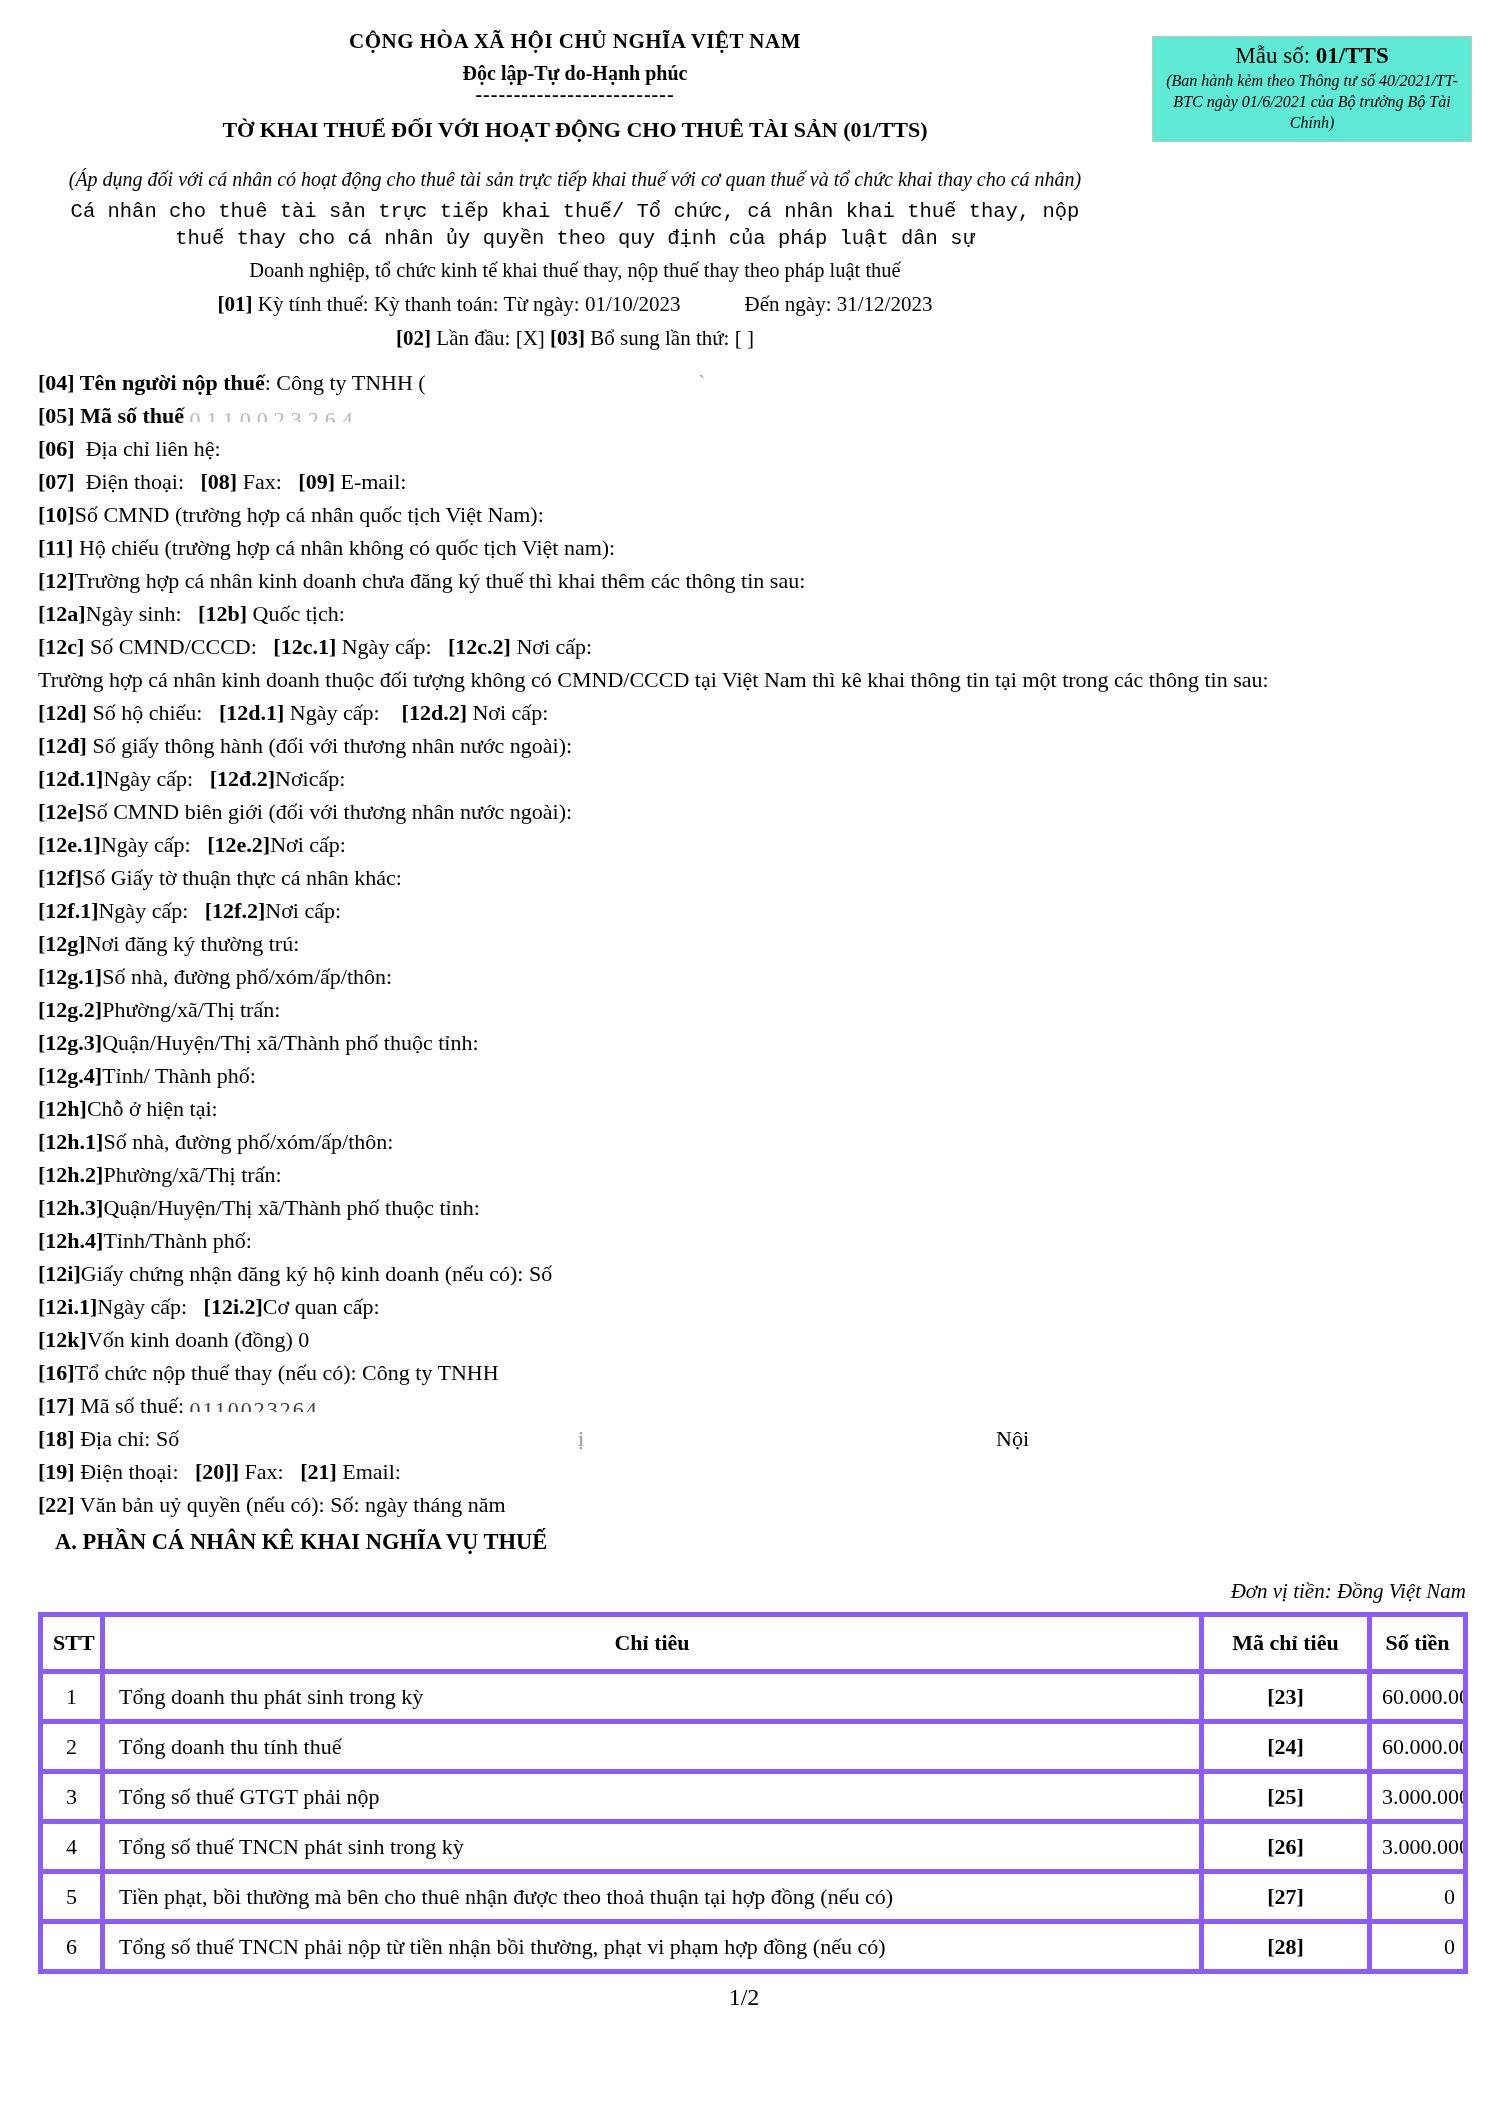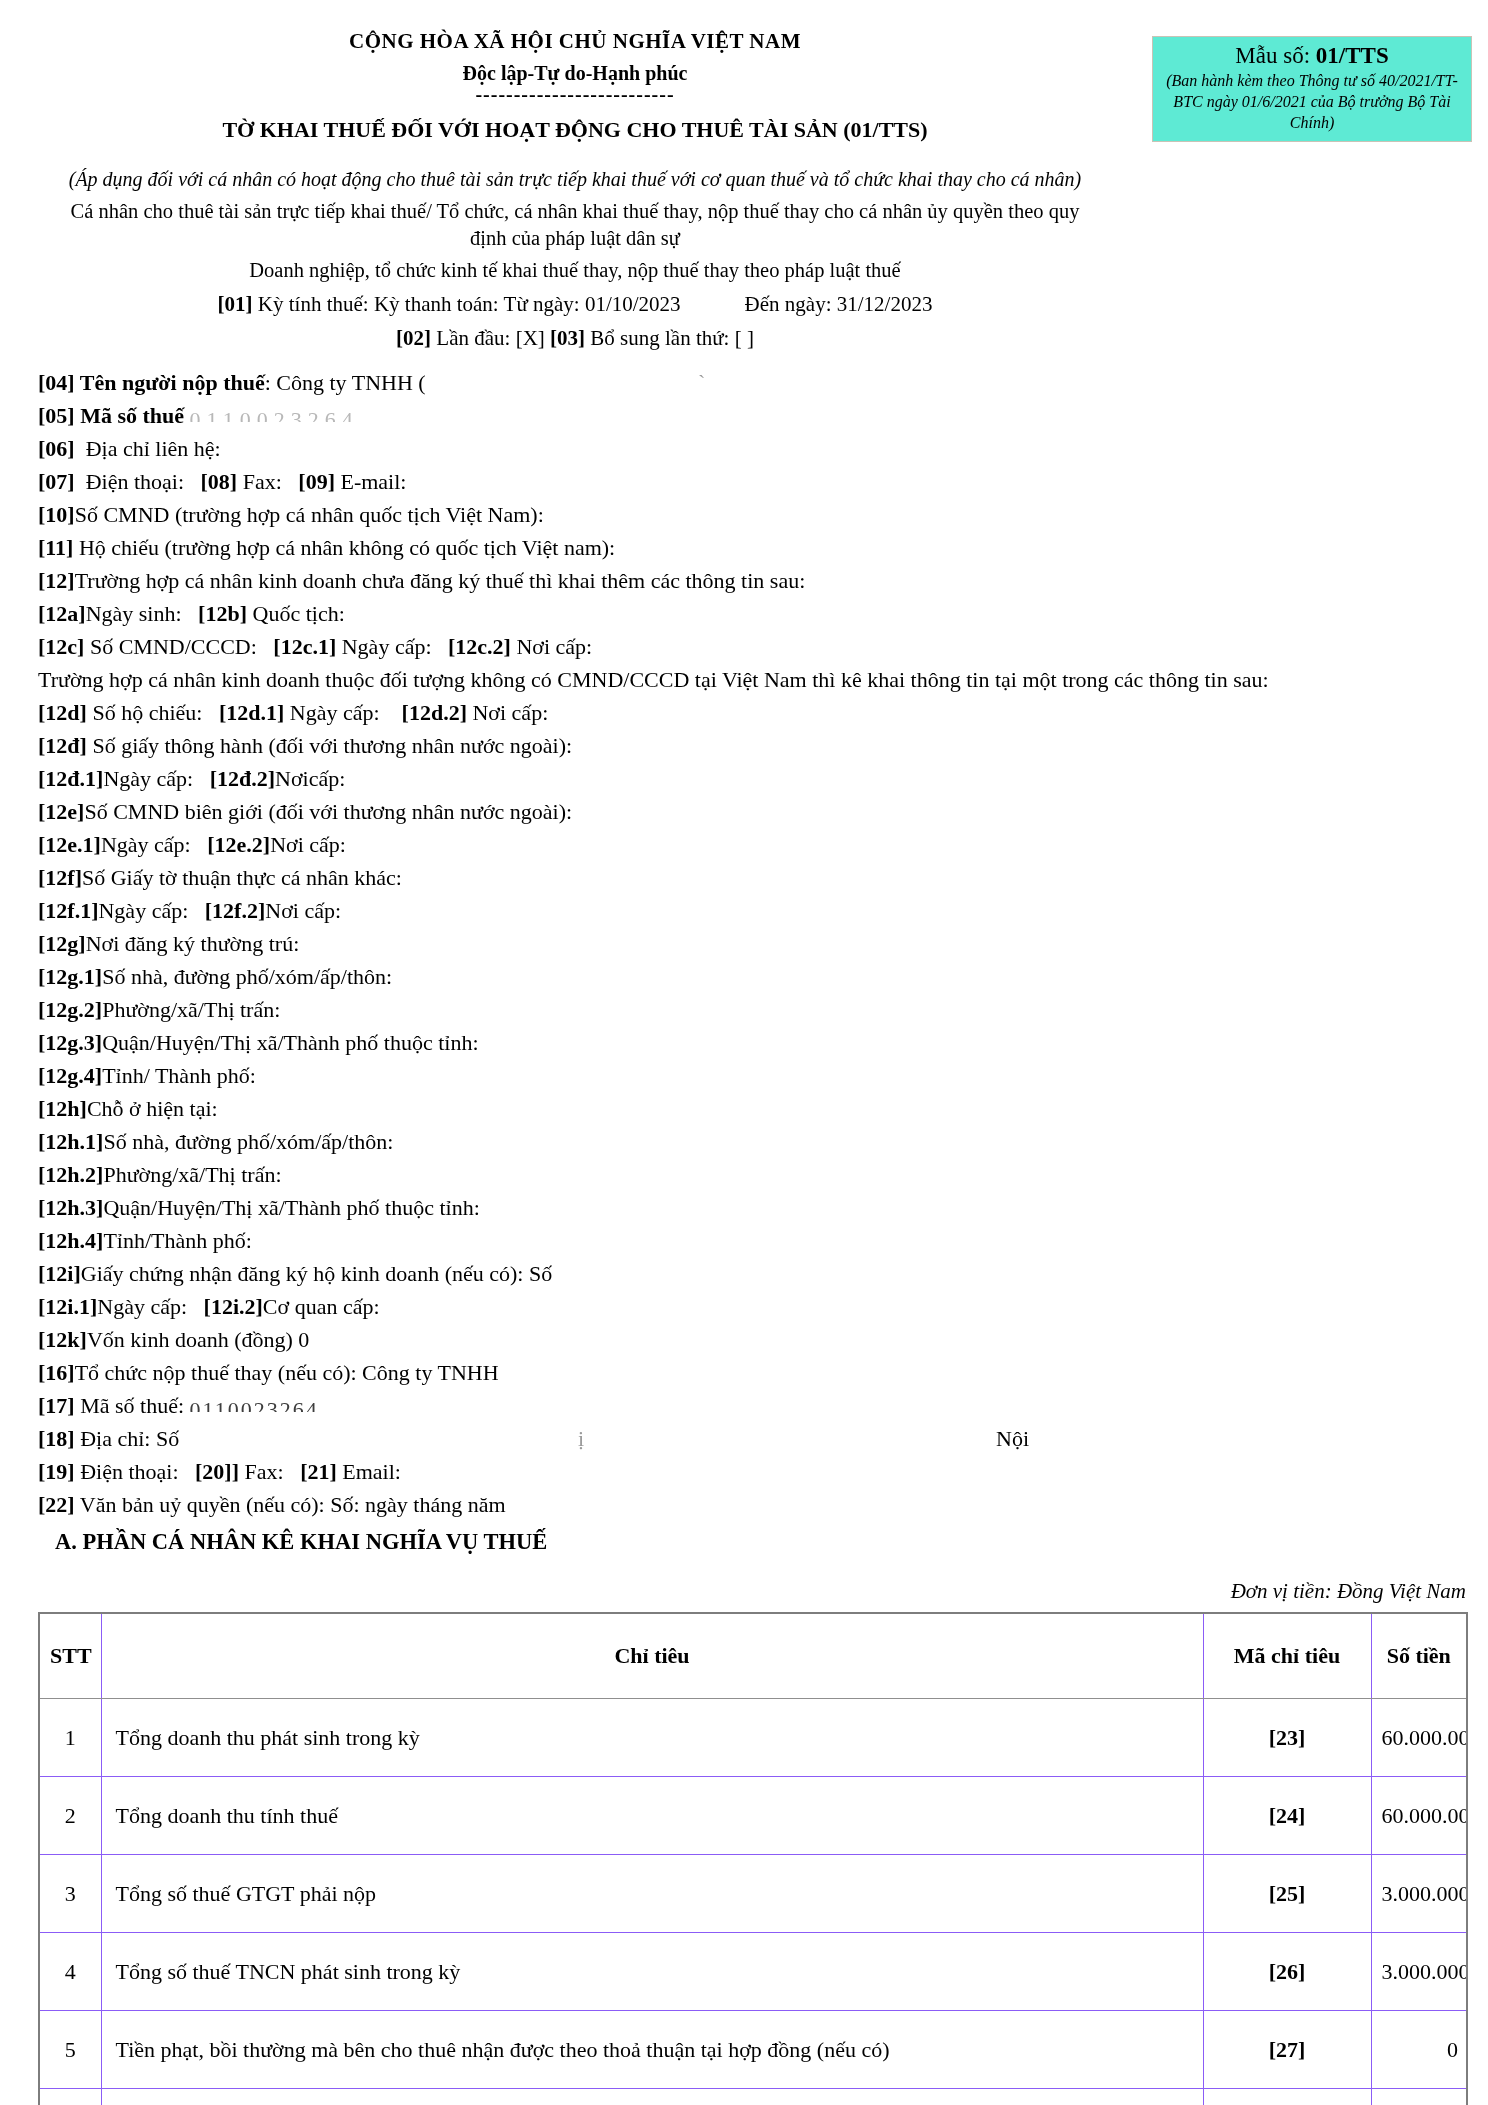--- a/index.html
+++ b/index.html
@@ -14,36 +14,36 @@
   .rem-faint{color:#b8b8b8;letter-spacing:6px;}
   .rem-dark{color:#3d3d3d;letter-spacing:2px;}
 
   .header-main{width:1150px;text-align:center;padding-top:29px;}
   .h-national{font-weight:bold;font-size:21px;letter-spacing:.5px;}
   .h-motto{font-weight:bold;font-size:20px;margin-top:8px;}
   .h-dashes{font-weight:bold;font-size:20px;letter-spacing:1px;line-height:18px;}
   .h-title{font-weight:bold;font-size:22px;margin-top:14px;}
   .h-subtitle{font-style:italic;font-size:20px;margin-top:23px;line-height:27px;}
   .h-line{font-size:20.5px;margin-top:5px;line-height:27px;}
-  .h-line.narrow{max-width:1030px;margin-left:auto;margin-right:auto;}
+  .h-line.narrow{max-width:1030px;margin-left:auto;margin-right:auto;font-family:Liberation Mono, monospace;}
   .h-period{font-size:21px;margin-top:6px;line-height:28px;}
 
   .form-box{position:absolute;right:16px;top:36px;width:302px;border:1px solid #c9c3b6;
             padding:6px 8px 8px;text-align:center;background:#5eead4;}
   .fb-title{font-size:23px;}
   .fb-issued{font-style:italic;font-size:16px;margin-top:2px;line-height:1.3;}
 
   .fields{margin:14px 0 0 38px;width:1430px;}
   .fline{line-height:33px;position:relative;}
   .section-a{font-weight:bold;font-size:22.5px;margin:8px 0 0 55px;}
 
   .currency-note{font-style:italic;text-align:right;margin:24px 22px 8px 0;font-size:21px;padding-left:44px;}
   table.tax{border-collapse:collapse;margin-left:38px;width:1430px;table-layout:fixed;
             border:2px solid #7d7d7d;}
-  .tax th,.tax td{border:1px solid #8b5cf6;padding:16px 10px;overflow:hidden;}
+  .tax th,.tax td{border:5px solid #8b5cf6;padding:0 10px;overflow:hidden;}
   .tax th{height:52px;font-weight:bold;text-align:center;font-size:22px;border-bottom:1px solid #8f8f8f;}
   .tax td{height:45px;font-size:22px;}
   .tax .c-stt{text-align:center;}
   .tax td.c-label{text-align:left;padding-left:14px;}
   .tax .c-code{text-align:center;font-weight:bold;}
   .tax td.c-amount{text-align:right;padding-right:8px;}
   .footer-page{text-align:center;font-size:24px;margin-top:10px;}
 </style>
 </head>
 <body>

